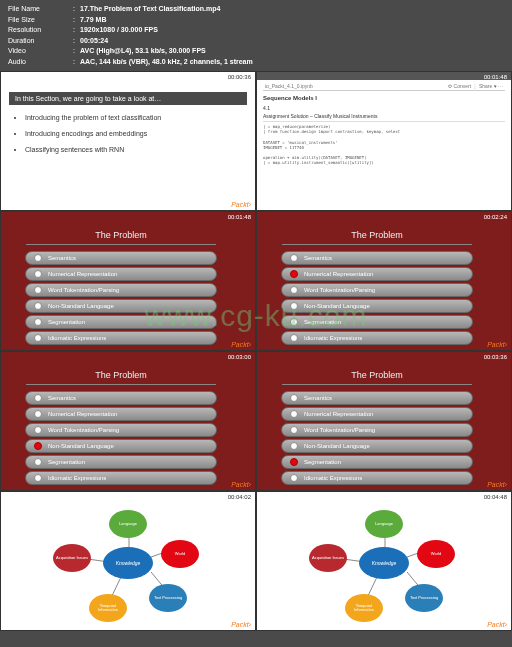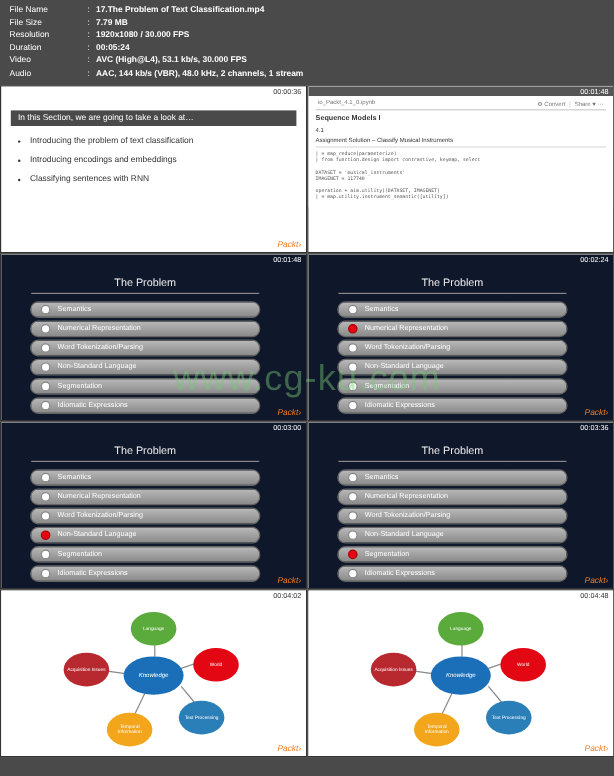--- a/index.html
+++ b/index.html
@@ -65,21 +65,21 @@
   
   .notebook { background: #fff; padding: 14px 6px 4px 6px; font-size: 5px; color: #333; }
   .notebook .top { background: #555; height: 8px; margin: -14px -6px 2px -6px; }
   .notebook .tabrow { border-bottom: 1px solid #ccc; font-size:5px; padding:1px 2px; color:#777; display:flex; justify-content:space-between; }
   .notebook-title { font-weight: bold; font-size: 6px; margin: 4px 0; }
   .notebook-sub { font-size: 5px; margin-bottom: 2px; }
   .notebook-hr { border-top: 1px solid #ddd; margin: 2px 0; }
   .cell { font-family: monospace; font-size: 4px; color: #555; line-height: 1.3; margin: 2px 0; }
   
   .problem {
-    background: #0f172a;
+    background: #7f1d1d;
     height: 100%;
     padding: 18px 28px 8px 14px;
     position: relative;
   }
   .problem-title {
     text-align: center;
     color: #eee;
     font-size: 9px;
     margin-bottom: 4px;
     font-weight: 300;

